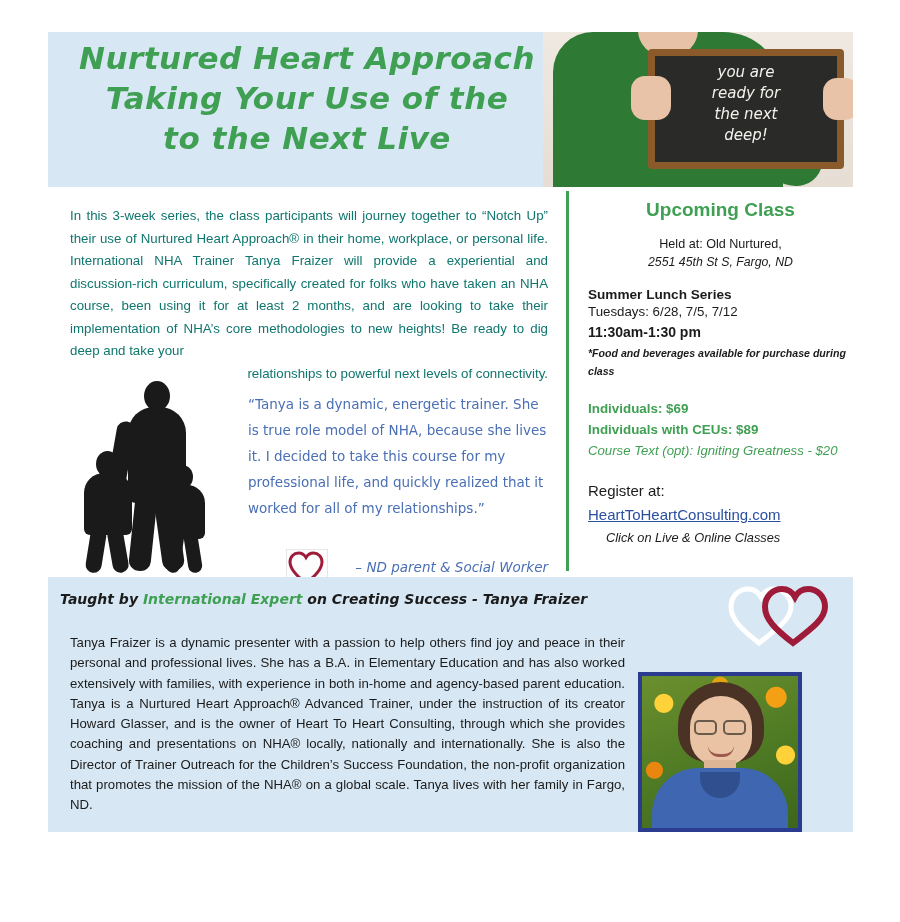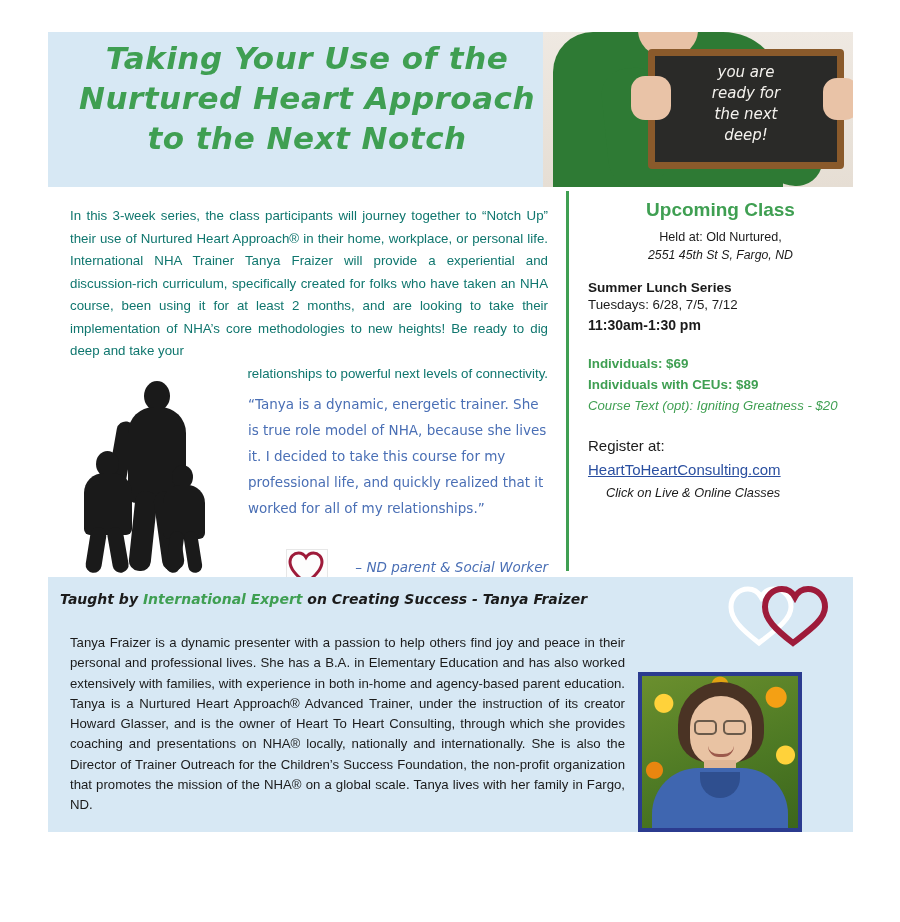--- a/index.html
+++ b/index.html
@@ -266,21 +266,21 @@
     left: 540px;
     top: 8px;
     width: 265px;
     color: #1b1b1b;
   }
   .upcoming-title {
     text-align: center;
     color: #3f9f52;
     font-size: 19px;
     font-weight: bold;
-    margin-bottom: 7px;
+    margin-bottom: 14px;
   }
   .held-at {
     text-align: center;
     font-size: 12.6px;
     line-height: 18px;
   }
   .held-addr {
     text-align: center;
     font-size: 12.3px;
     font-style: italic;
@@ -432,23 +432,23 @@
     background: #2f4f8f; border-radius: 0 0 20px 20px;
   }
 </style>
 </head>
 <body>
 
 <div class="flyer">
 
   <div class="header">
     <div class="header-title">
+      <div>Nurtured Heart Approach</div>
       <div>Taking Your Use of the</div>
-      <div>Nurtured Heart Approach</div>
-      <div>to the Next Notch</div>
+      <div>to the Next Live</div>
     </div>
 
     <div class="header-photo">
       <div class="person-torso"></div>
       <div class="person-neck"></div>
       <div class="arm-left"></div>
       <div class="arm-right"></div>
       <div class="chalkboard">
         <div class="chalk-text">
           <div>you are</div>
@@ -497,20 +497,21 @@
 
     <div class="quote-attrib">– ND parent &amp; Social Worker</div>
 
     <div class="right-col">
       <div class="upcoming-title">Upcoming Class</div>
       <div class="held-at">Held at: Old Nurtured,</div>
       <div class="held-addr">2551 45th St S, Fargo, ND</div>
       <div class="series-title">Summer Lunch Series</div>
       <div class="series-days">Tuesdays: 6/28, 7/5, 7/12</div>
       <div class="series-time">11:30am-1:30 pm</div>
+      <div class="series-note">*Food and beverages available for purchase during class</div>
       <div class="price-1">Individuals: $69</div>
       <div class="price-2">Individuals with CEUs: $89</div>
       <div class="price-text">Course Text (opt):  Igniting Greatness - $20</div>
       <div class="register-label">Register at:</div>
       <a class="register-link" href="#">HeartToHeartConsulting.com</a>
       <div class="register-sub">Click on Live &amp; Online Classes</div>
     </div>
   </div>
 
   <div class="footer">

